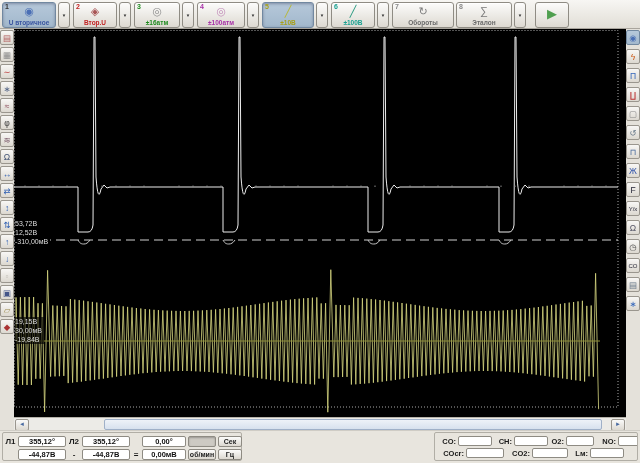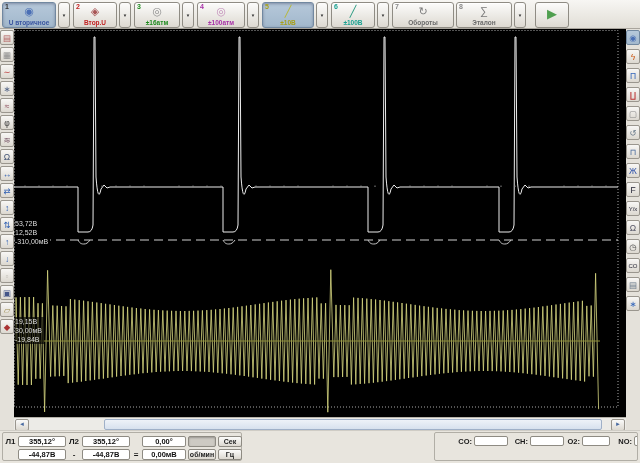--- a/index.html
+++ b/index.html
@@ -48,21 +48,21 @@
     display:grid;grid-template-columns:11px 48px 12px 48px 8px 44px 28px 24px;grid-auto-rows:12px;
     gap:1px 2px;padding:2px;align-items:center;justify-items:stretch;box-sizing:border-box;}
   .mlab{font-size:8px;font-weight:bold;color:#1a1a1a;justify-self:center;}
   .mop{font-size:8px;font-weight:bold;color:#1a1a1a;justify-self:center;}
   .mfield{width:100%;height:11px;border:1px solid #8e8b83;border-radius:2px;background:#fff;
     font:bold 7.5px "Liberation Sans",sans-serif;text-align:center;padding:0;box-sizing:border-box;color:#111;}
   .mbtn{width:100%;height:11px;border:1px solid #8e8b83;border-radius:2px;
     background:linear-gradient(#fcfcfb,#dcd8d0);font:bold 7px "Liberation Sans",sans-serif;color:#222;padding:0;box-sizing:border-box;}
   .mbtn-pressed{background:#cdcac3;box-shadow:inset 0 1px 2px rgba(0,0,0,.25);}
   #gas{position:absolute;left:434px;top:1px;width:204px;height:29px;border:1px solid #b1aea6;border-radius:2px;
-    padding:2px 0 0 19px;overflow:hidden;box-sizing:border-box;}
+    padding:2px 0 0 3px;overflow:hidden;box-sizing:border-box;}
   .grow{display:flex;align-items:center;height:12px;gap:2px;}
   .gl{font-size:7.5px;font-weight:bold;color:#1a1a1a;text-align:right;flex:none;}
   .gf{height:10px;border:1px solid #8e8b83;border-radius:2px;background:#fff;padding:0;flex:none;box-sizing:border-box;}
 </style>
 </head>
 <body>
 
 <div id="app">
   <div id="toolbar">
       <div class="tbtn pressed" style="width: 52px;">
@@ -274,15 +274,23 @@
       <div class="grow">
         <span class="gl" style="width:18px">CO:</span>
         <input class="gf" style="width: 34px;" readonly="" value="">
         <span class="gl" style="width:18px">CH:</span>
         <input class="gf" style="width: 34px;" readonly="" value="">
         <span class="gl" style="width:14px">O2:</span>
         <input class="gf" style="width: 28px;" readonly="" value="">
         <span class="gl" style="width:20px">NO:</span>
         <input class="gf" style="width: 34px;" readonly="" value="">
       </div>
+      <div class="grow">
+        <span class="gl" style="width:26px">COcr:</span>
+        <input class="gf" style="width: 38px;" readonly="" value="">
+        <span class="gl" style="width:24px">CO2:</span>
+        <input class="gf" style="width: 36px;" readonly="" value="">
+        <span class="gl" style="width:18px">Lм:</span>
+        <input class="gf" style="width: 34px;" readonly="" value="">
+      </div>
     </div>
   </div>
 </div>
 
 </body></html>

